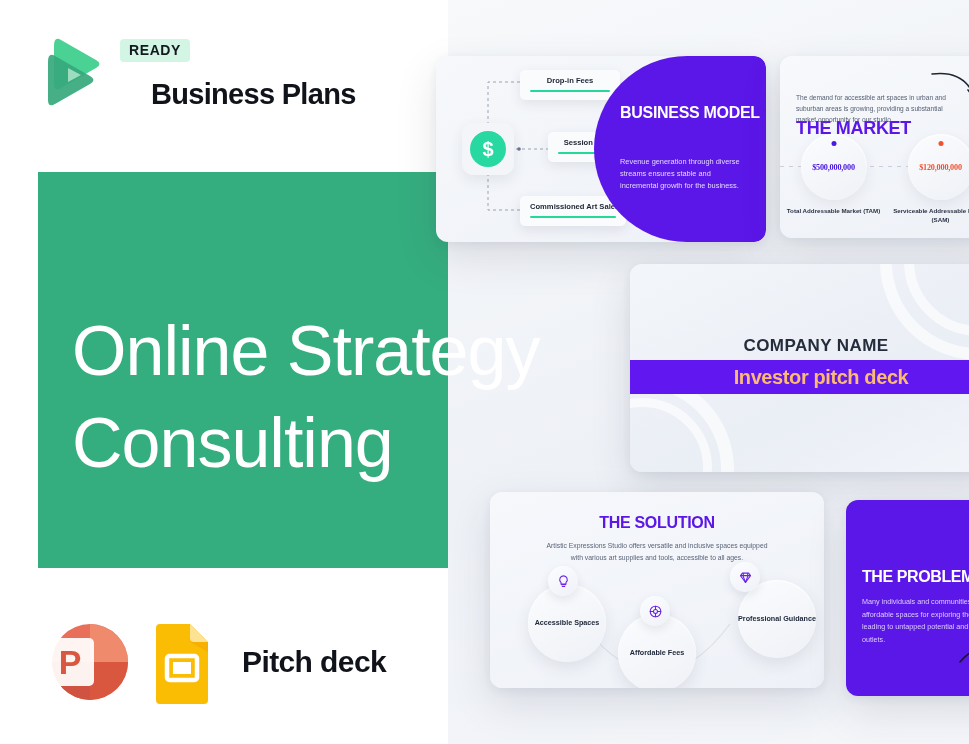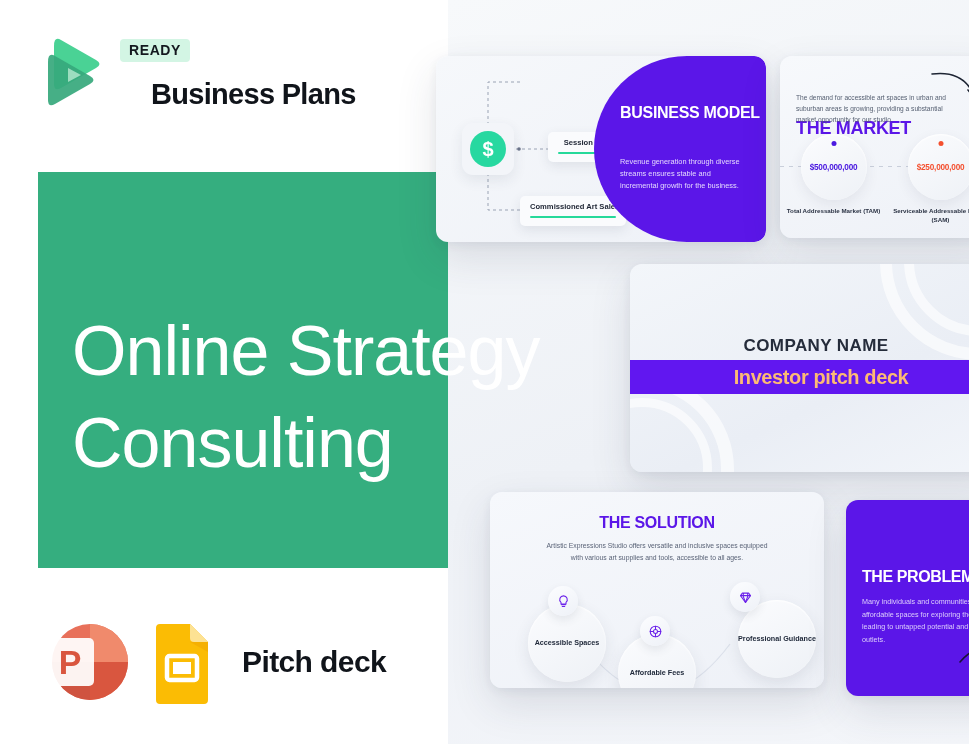--- a/index.html
+++ b/index.html
@@ -80,21 +80,21 @@
   .mk-title { position: absolute; left: 16px; top: 14px; color: #5b16e8; font-size: 18px;
               font-weight: 700; letter-spacing: -0.3px; margin-top: 48px; }
   .mk-desc  { position: absolute; left: 16px; top: 36px; width: 160px; color: #545e70;
               font-size: 6.6px; line-height: 1.7; }
   .mk-arrow { position: absolute; right: 6px; top: 12px; width: 58px; height: 38px; }
   .mk-stats { position: absolute; left: 0; top: 78px; width: 100%; display: flex; }
   .mk-stat { flex: 1; position: relative; display: flex; flex-direction: column; align-items: center; }
   .mk-circle { position: relative; width: 66px; height: 66px; border-radius: 50%;
                background: linear-gradient(150deg,#fbfcfe,#eef1f6);
                box-shadow: 0 5px 14px rgba(45,55,80,.08), inset 0 1px 2px #fff;
-               display: flex; align-items: center; justify-content: center; }
+               display: flex; align-items: center; justify-content: center; font-family: Liberation Serif, serif; }
   .mk-dot { position: absolute; top: 7px; left: 50%; transform: translateX(-50%); width: 5px; height: 5px;
             border-radius: 50%; }
   .mk-val { font-size: 8.2px; font-weight: 700; letter-spacing: -0.2px; }
   .mk-cap { margin-top: 7px; font-size: 6.2px; font-weight: 700; color: #2b3344; text-align: center;
             line-height: 1.45; }
   .mk-dash { position: absolute; top: 110px; left: 0; width: 100%; height: 1px;
              background: repeating-linear-gradient(90deg,#c9cfdb 0 4px,transparent 4px 9px); z-index: 0; }
 
   
   .slide-ip { left: 630px; top: 264px; width: 372px; height: 208px;
@@ -110,21 +110,21 @@
              display: flex; align-items: center; justify-content: center; }
   .ip-band span { color: #fdba74; font-size: 20px; font-weight: 700; letter-spacing: -0.4px; }
 
   
   .slide-sl { left: 490px; top: 492px; width: 334px; height: 196px;
               background: linear-gradient(160deg,#f6f8fc 0%,#eef1f7 100%); }
   .sl-title { position: absolute; left: 0; right: 0; top: 22px; text-align: center;
               color: #5b16e8; font-size: 16px; font-weight: 700; letter-spacing: -0.3px; }
   .sl-desc  { position: absolute; left: 50px; right: 50px; top: 48px; text-align: center;
               color: #5a6377; font-size: 6.8px; line-height: 1.75; }
-  .sl-wrap { position: absolute; left: 0; right: 0; top: 104px; height: 108px; }
+  .sl-wrap { position: absolute; left: 0; right: 0; top: 84px; height: 108px; }
   .sl-node { position: absolute; width: 78px; height: 78px; border-radius: 50%;
              background: linear-gradient(150deg,#fbfcfe,#eef1f6);
              box-shadow: 0 6px 16px rgba(45,55,80,.10), inset 0 1px 2px #fff;
              display: flex; align-items: center; justify-content: center; text-align: center; }
   .sl-node .lab { font-size: 7.2px; font-weight: 700; color: #222b3c; line-height: 1.5; }
   .sl-n1 { left: 38px; top: 8px; }
   .sl-n2 { left: 128px; top: 38px; }
   .sl-n3 { left: 218px; top: 4px; margin-left: 30px; }
   .sl-ic { position: absolute; width: 30px; height: 30px; border-radius: 50%;
            background: linear-gradient(150deg,#fcfdff,#eef1f7);
@@ -195,20 +195,24 @@
       <path d="M52 93 L52 26 L84 26" fill="none" stroke="#9aa3b4" stroke-width="1" stroke-dasharray="3 3"></path>
       <path d="M52 93 L52 154 L84 154" fill="none" stroke="#9aa3b4" stroke-width="1" stroke-dasharray="3 3"></path>
       <path d="M80 93 L112 93" fill="none" stroke="#9aa3b4" stroke-width="1" stroke-dasharray="3 3"></path>
       <circle cx="83" cy="93" r="1.8" fill="#6b748a"></circle>
     </svg>
     <div class="bm-hub">
       <div class="bm-coin">
         <span>$</span>
       </div>
     </div>
+    <div class="bm-chip bm-chip-1">
+      <div class="t">Drop-in Fees</div>
+      <div class="bar"></div>
+    </div>
     <div class="bm-chip bm-chip-2">
       <div class="t">Session Workshops</div>
       <div class="bar"></div>
     </div>
     <div class="bm-chip bm-chip-3">
       <div class="t">Commissioned Art Sales</div>
       <div class="bar"></div>
     </div>
     <div class="bm-right">
       <div class="bm-title">BUSINESS MODEL</div>
@@ -228,21 +232,21 @@
       <div class="mk-stat">
         <div class="mk-circle">
           <span class="mk-dot" style="background:#4b1ae0"></span>
           <span class="mk-val" style="color:#4b1ae0">$500,000,000</span>
         </div>
         <div class="mk-cap">Total Addressable Market (TAM)</div>
       </div>
       <div class="mk-stat">
         <div class="mk-circle">
           <span class="mk-dot" style="background:#f4502f"></span>
-          <span class="mk-val" style="color:#f4502f">$250,000,000</span>
+          <span class="mk-val" style="color:#f4502f">$120,000,000</span>
         </div>
         <div class="mk-cap">Serviceable Addressable Market (SAM)</div>
       </div>
     </div>
   </div>
 
   <div class="slide slide-ip">
     <div class="ip-rings ip-r2"></div>
     <div class="ip-rings ip-r1"></div>
     <div class="ip-rings ip-r3"></div>

